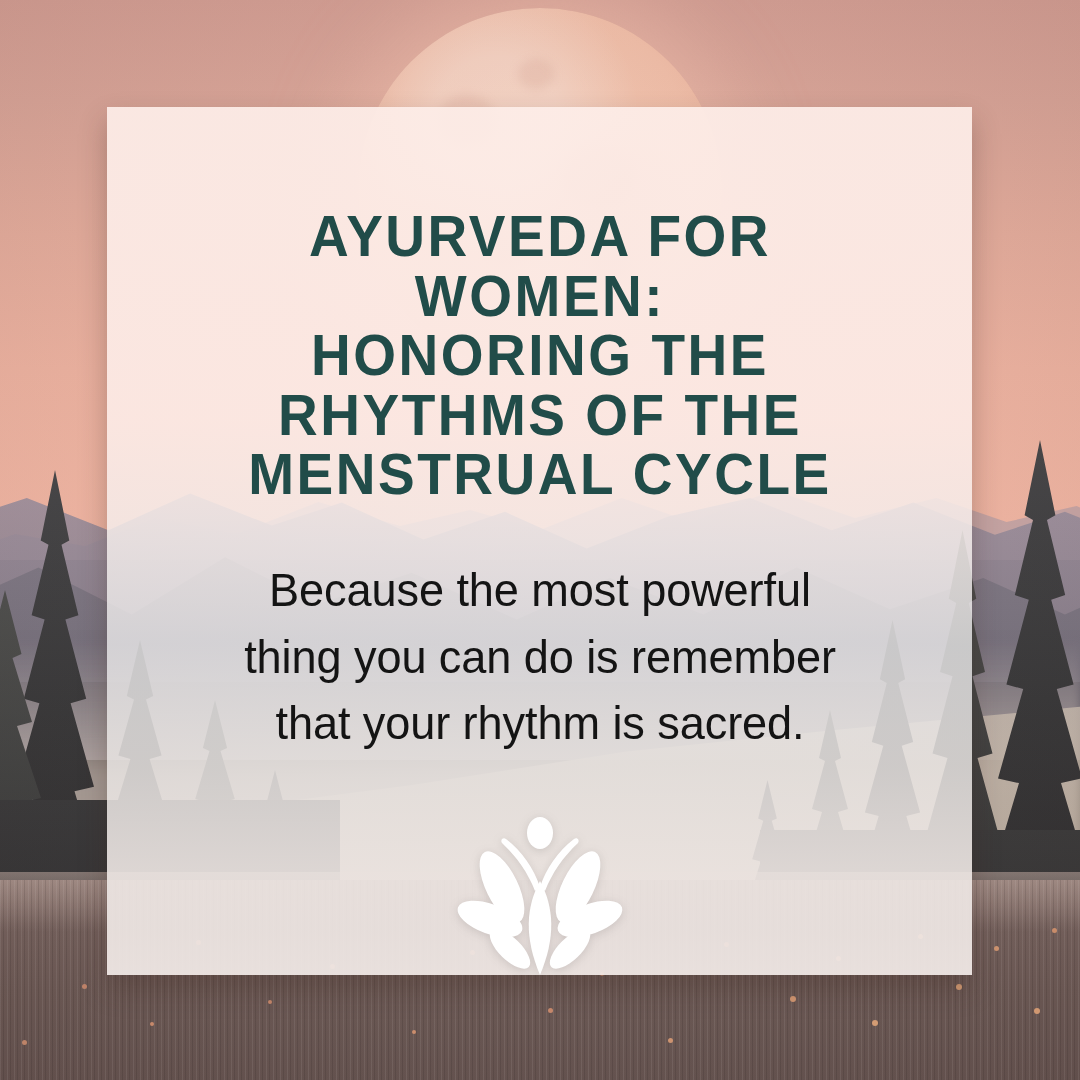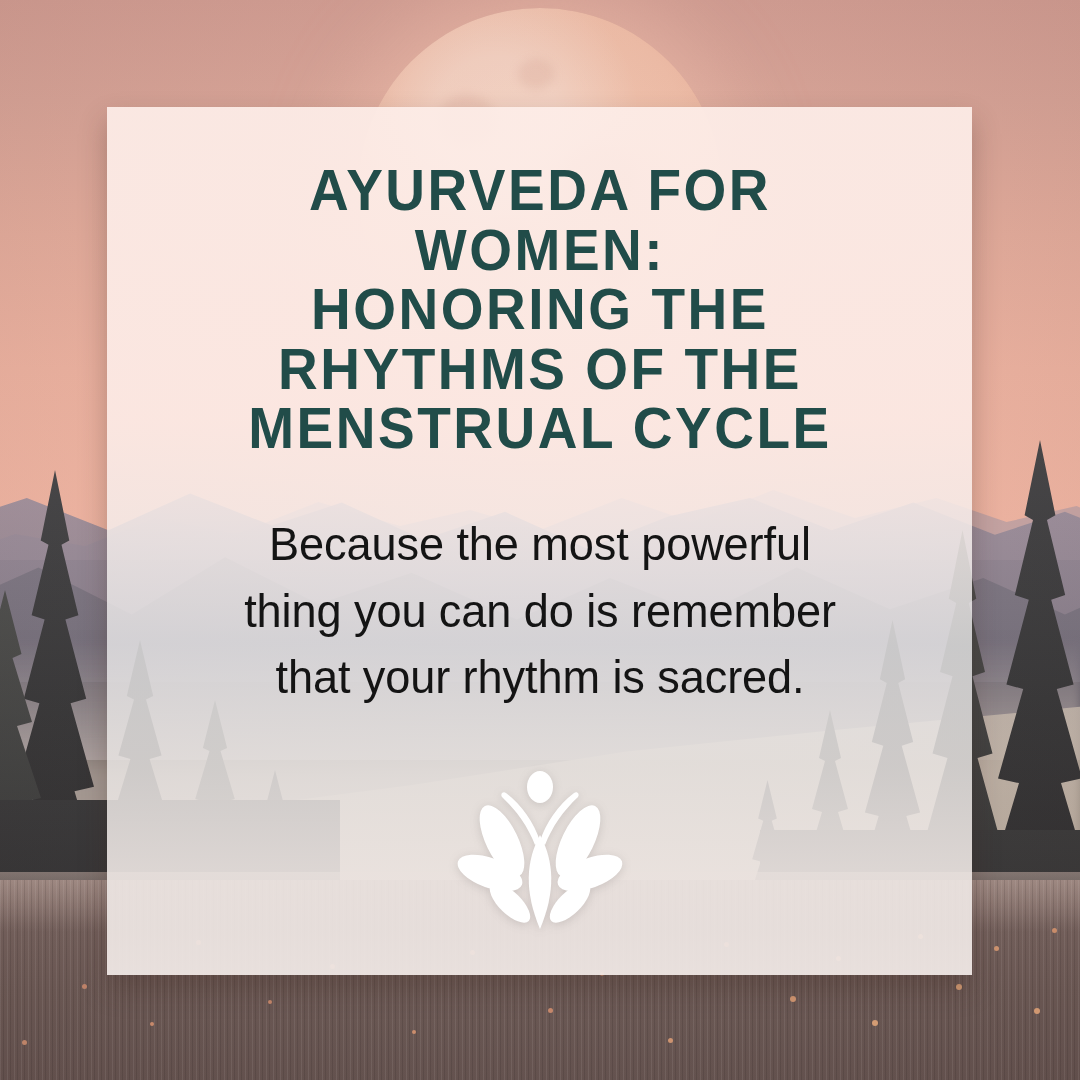--- a/index.html
+++ b/index.html
@@ -146,20 +146,21 @@
       rgba(233,229,227,.84) 76%,
       rgba(238,231,228,.90) 88%,
       rgba(240,232,229,.94) 100%);
     box-shadow: 0 14px 26px rgba(60,35,30,.30);
     overflow: hidden;
   }
   .card-inner {
     position: absolute; inset: 0;
     display: flex; flex-direction: column;
     align-items: center;
+    margin-top: 46px;
   }
 
   .title {
     margin: 0;
     width: 760px;
     padding-top: 54px;
     color: #214c49;
     font-size: 57px;
     font-weight: 700;
     line-height: 1.045;

